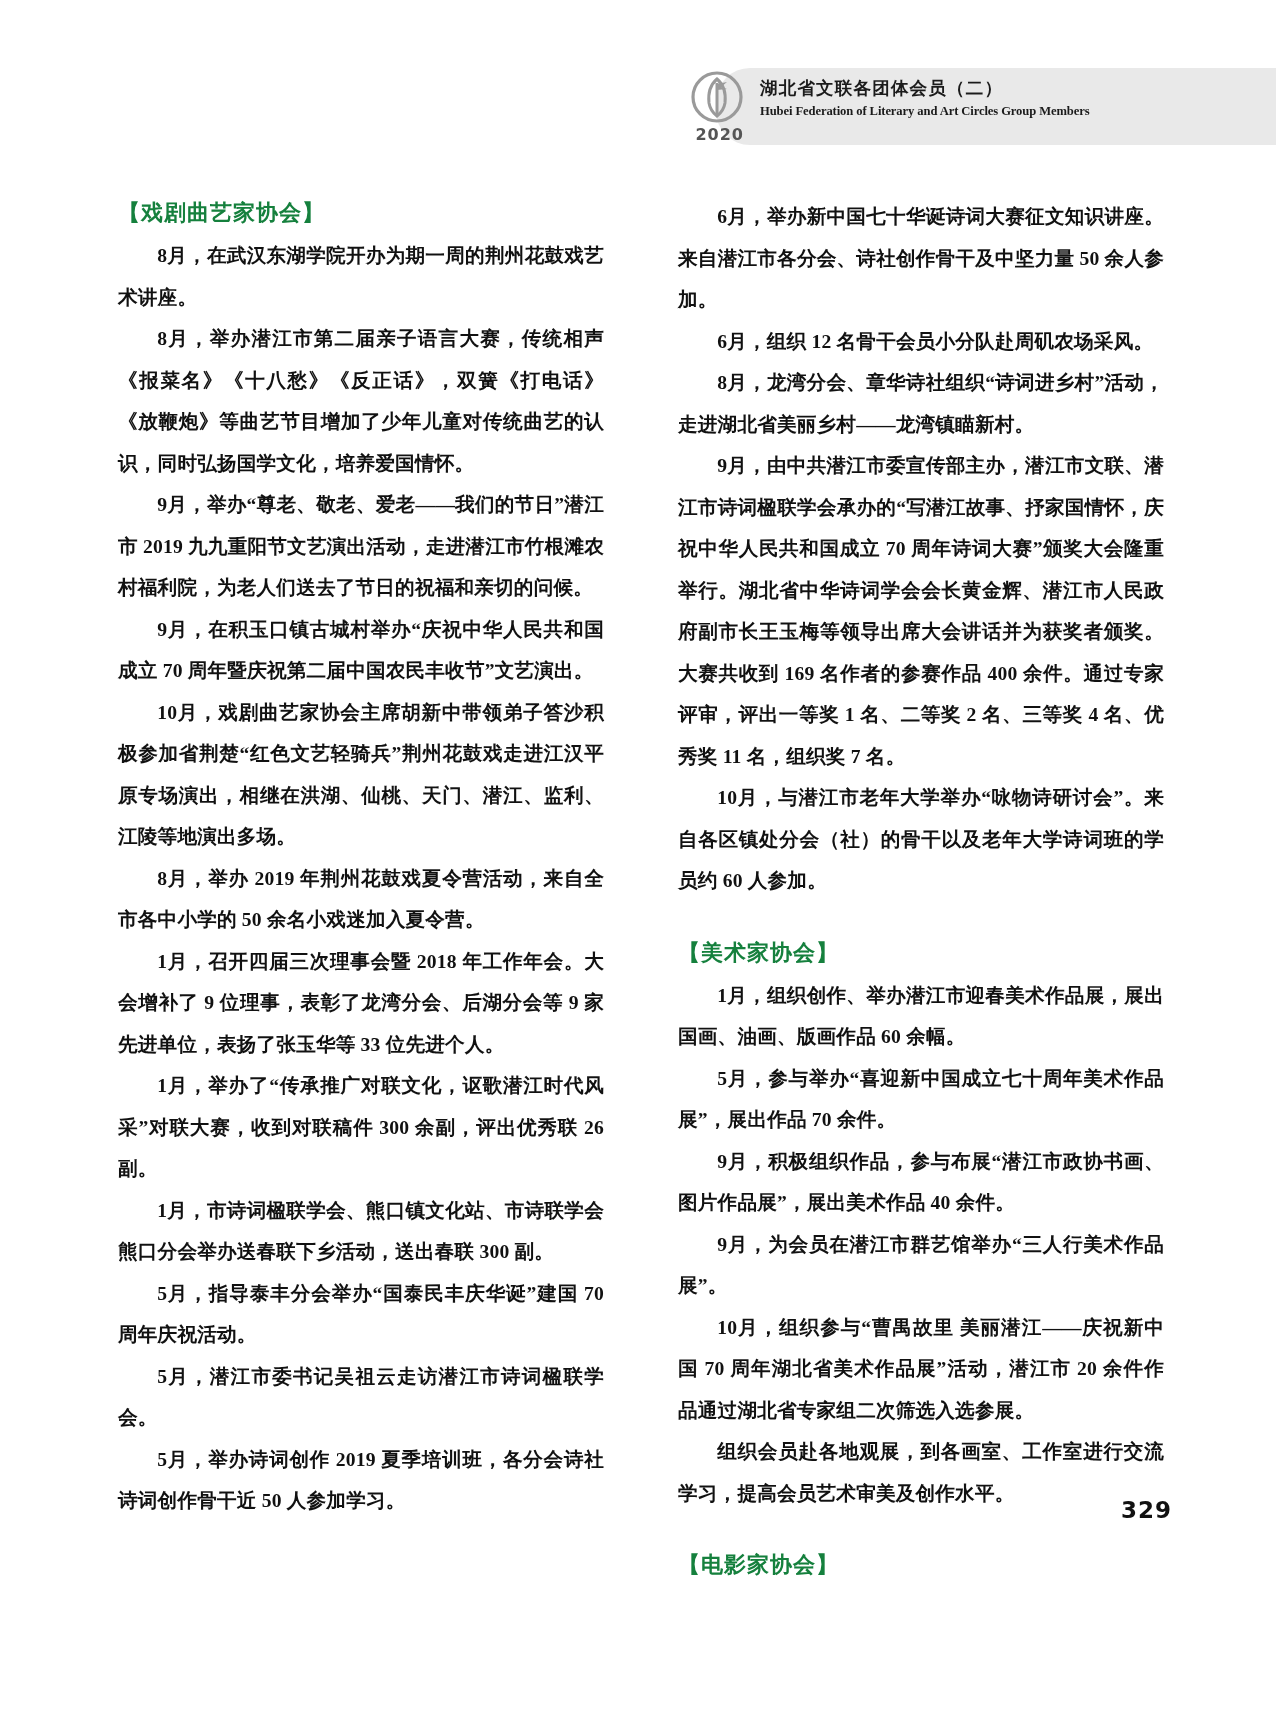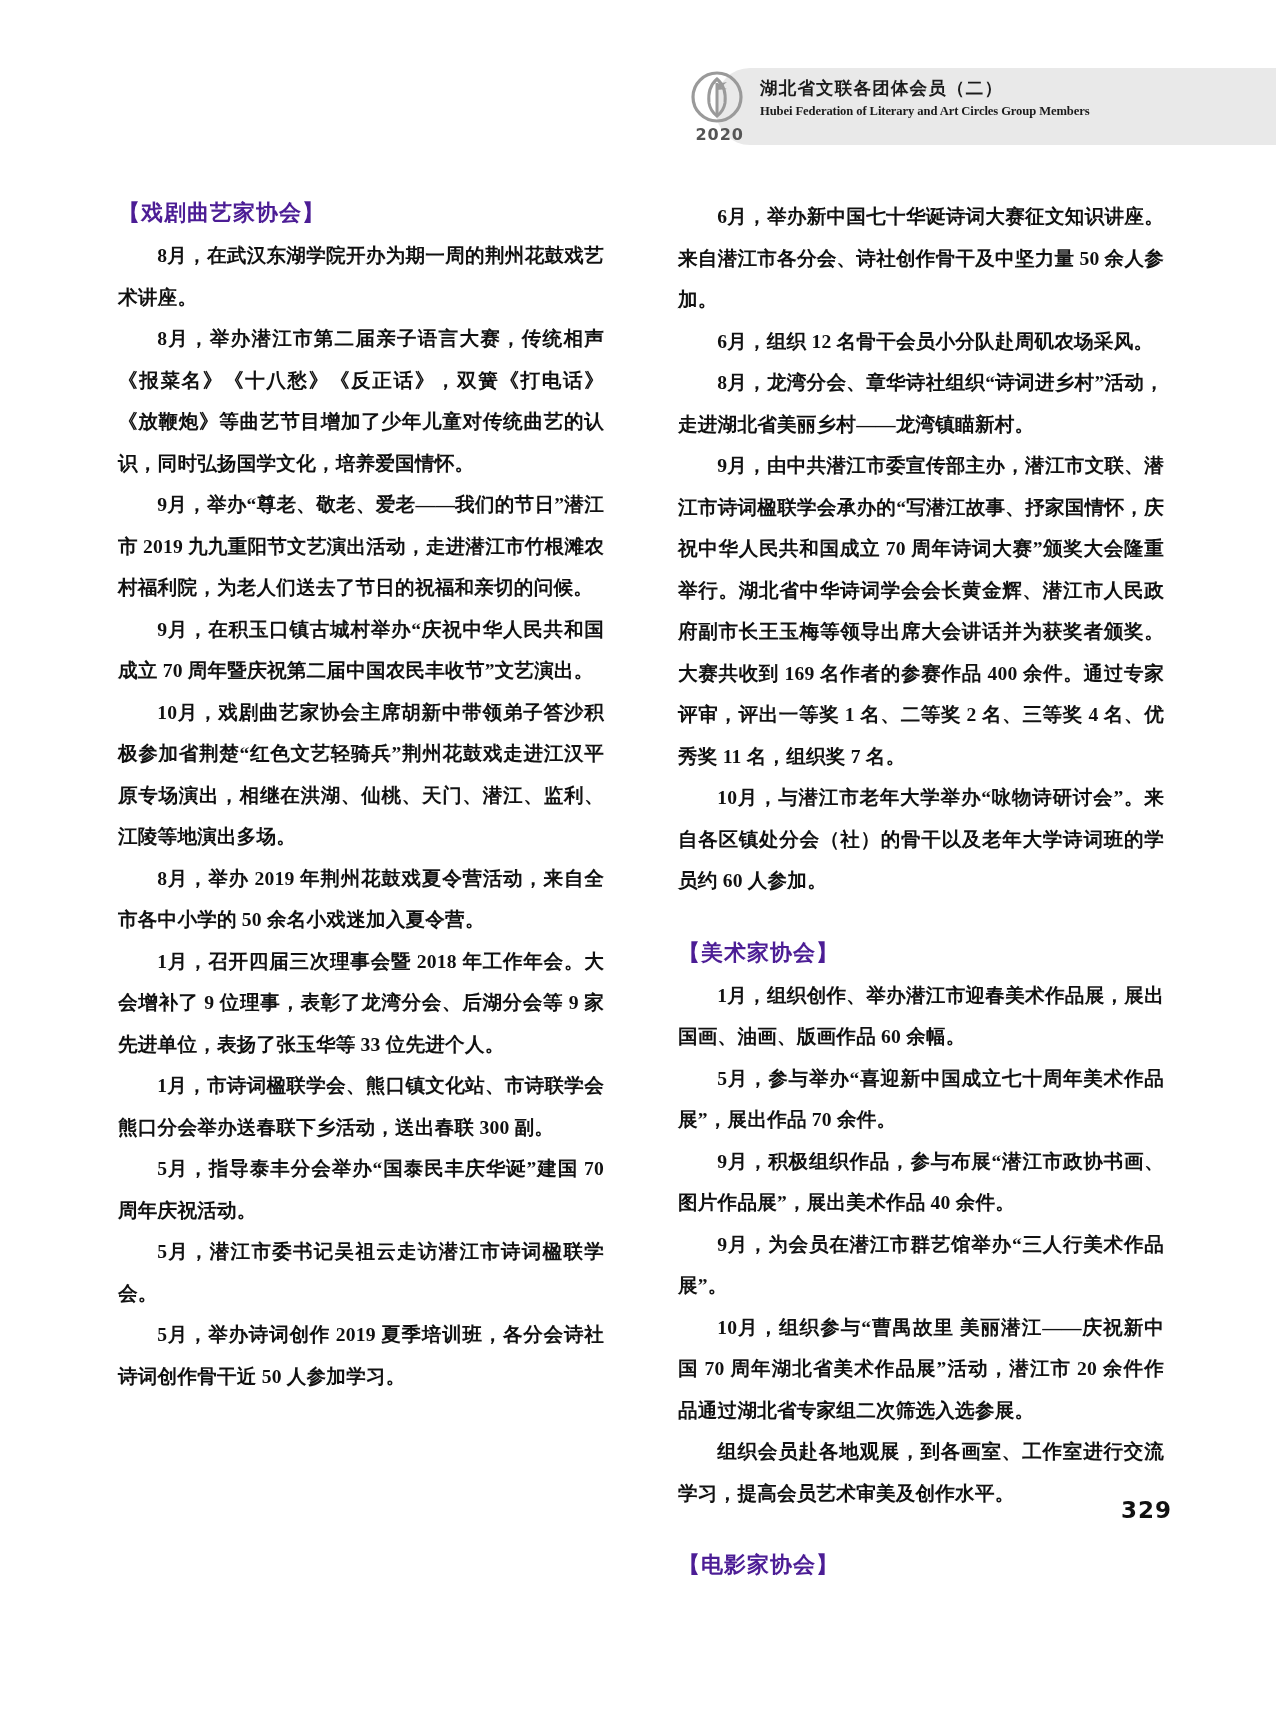--- a/index.html
+++ b/index.html
@@ -101,21 +101,21 @@
   .column {
     width: 486px;
     flex: 0 0 486px;
   }
 
   .section-heading {
     font-family: Liberation Serif, serif;
     font-weight: bold;
     font-size: 22px;
     letter-spacing: 1px;
-    color: #4c1d95;
+    color: #15803d;
     margin: 0 0 6px 0;
     line-height: 1.5;
   }
   .column > .section-heading + .para { margin-top: 0; }
   .column > .para + .section-heading { margin-top: 34px; }
 
   .para {
     font-family: "Liberation Serif", "DejaVu Serif", serif;
     font-weight: bold;
     font-size: 19.6px;
@@ -171,20 +171,21 @@
   <div class="columns">
     <div class="column" id="col-left">
         <div class="section-heading">【戏剧曲艺家协会】</div>
         <p class="para">8月，在武汉东湖学院开办为期一周的荆州花鼓戏艺术讲座。</p>
         <p class="para">8月，举办潜江市第二届亲子语言大赛，传统相声《报菜名》《十八愁》《反正话》，双簧《打电话》《放鞭炮》等曲艺节目增加了少年儿童对传统曲艺的认识，同时弘扬国学文化，培养爱国情怀。</p>
         <p class="para">9月，举办“尊老、敬老、爱老——我们的节日”潜江市 2019 九九重阳节文艺演出活动，走进潜江市竹根滩农村福利院，为老人们送去了节日的祝福和亲切的问候。</p>
         <p class="para">9月，在积玉口镇古城村举办“庆祝中华人民共和国成立 70 周年暨庆祝第二届中国农民丰收节”文艺演出。</p>
         <p class="para">10月，戏剧曲艺家协会主席胡新中带领弟子答沙积极参加省荆楚“红色文艺轻骑兵”荆州花鼓戏走进江汉平原专场演出，相继在洪湖、仙桃、天门、潜江、监利、江陵等地演出多场。</p>
         <p class="para">8月，举办 2019 年荆州花鼓戏夏令营活动，来自全市各中小学的 50 余名小戏迷加入夏令营。</p>
         <p class="para">1月，召开四届三次理事会暨 2018 年工作年会。大会增补了 9 位理事，表彰了龙湾分会、后湖分会等 9 家先进单位，表扬了张玉华等 33 位先进个人。</p>
+        <p class="para">1月，举办了“传承推广对联文化，讴歌潜江时代风采”对联大赛，收到对联稿件 300 余副，评出优秀联 26 副。</p>
         <p class="para">1月，市诗词楹联学会、熊口镇文化站、市诗联学会熊口分会举办送春联下乡活动，送出春联 300 副。</p>
         <p class="para">5月，指导泰丰分会举办“国泰民丰庆华诞”建国 70 周年庆祝活动。</p>
         <p class="para">5月，潜江市委书记吴祖云走访潜江市诗词楹联学会。</p>
         <p class="para">5月，举办诗词创作 2019 夏季培训班，各分会诗社诗词创作骨干近 50 人参加学习。</p>
       </div>
     <div class="column" id="col-right">
         <p class="para">6月，举办新中国七十华诞诗词大赛征文知识讲座。来自潜江市各分会、诗社创作骨干及中坚力量 50 余人参加。</p>
         <p class="para">6月，组织 12 名骨干会员小分队赴周矶农场采风。</p>
         <p class="para">8月，龙湾分会、章华诗社组织“诗词进乡村”活动，走进湖北省美丽乡村——龙湾镇瞄新村。</p>
         <p class="para">9月，由中共潜江市委宣传部主办，潜江市文联、潜江市诗词楹联学会承办的“写潜江故事、抒家国情怀，庆祝中华人民共和国成立 70 周年诗词大赛”颁奖大会隆重举行。湖北省中华诗词学会会长黄金辉、潜江市人民政府副市长王玉梅等领导出席大会讲话并为获奖者颁奖。大赛共收到 169 名作者的参赛作品 400 余件。通过专家评审，评出一等奖 1 名、二等奖 2 名、三等奖 4 名、优秀奖 11 名，组织奖 7 名。</p>

